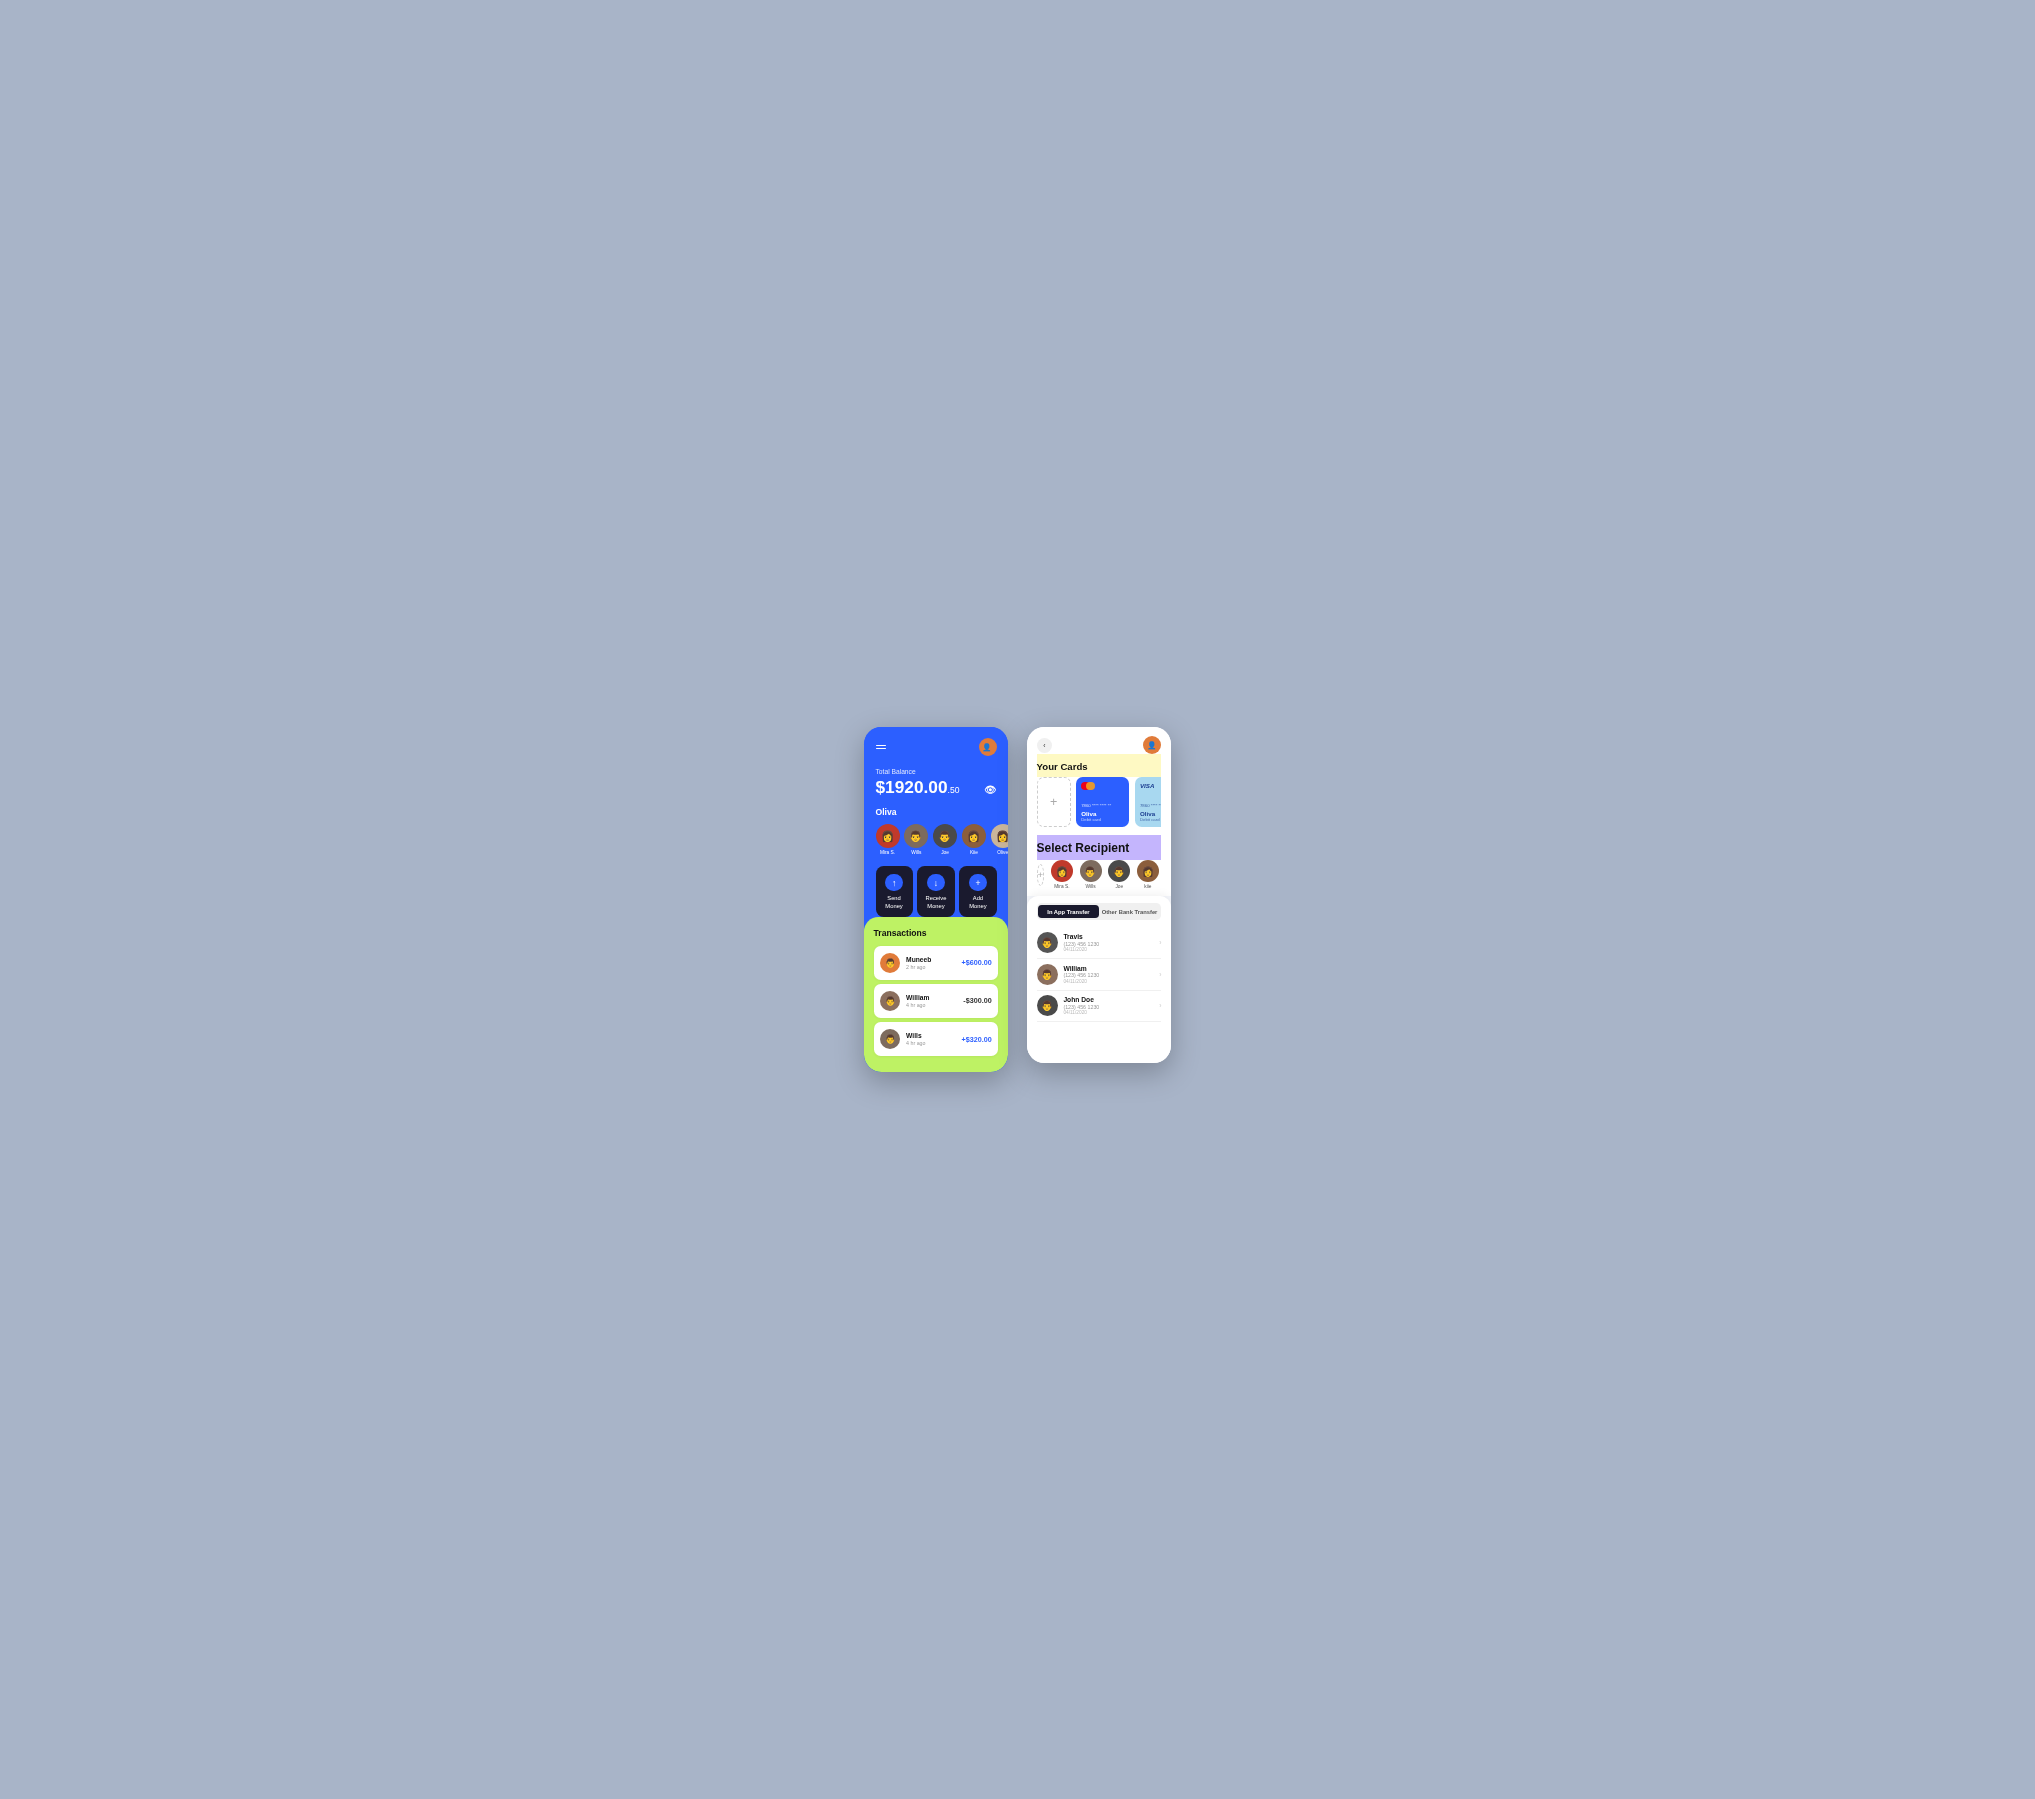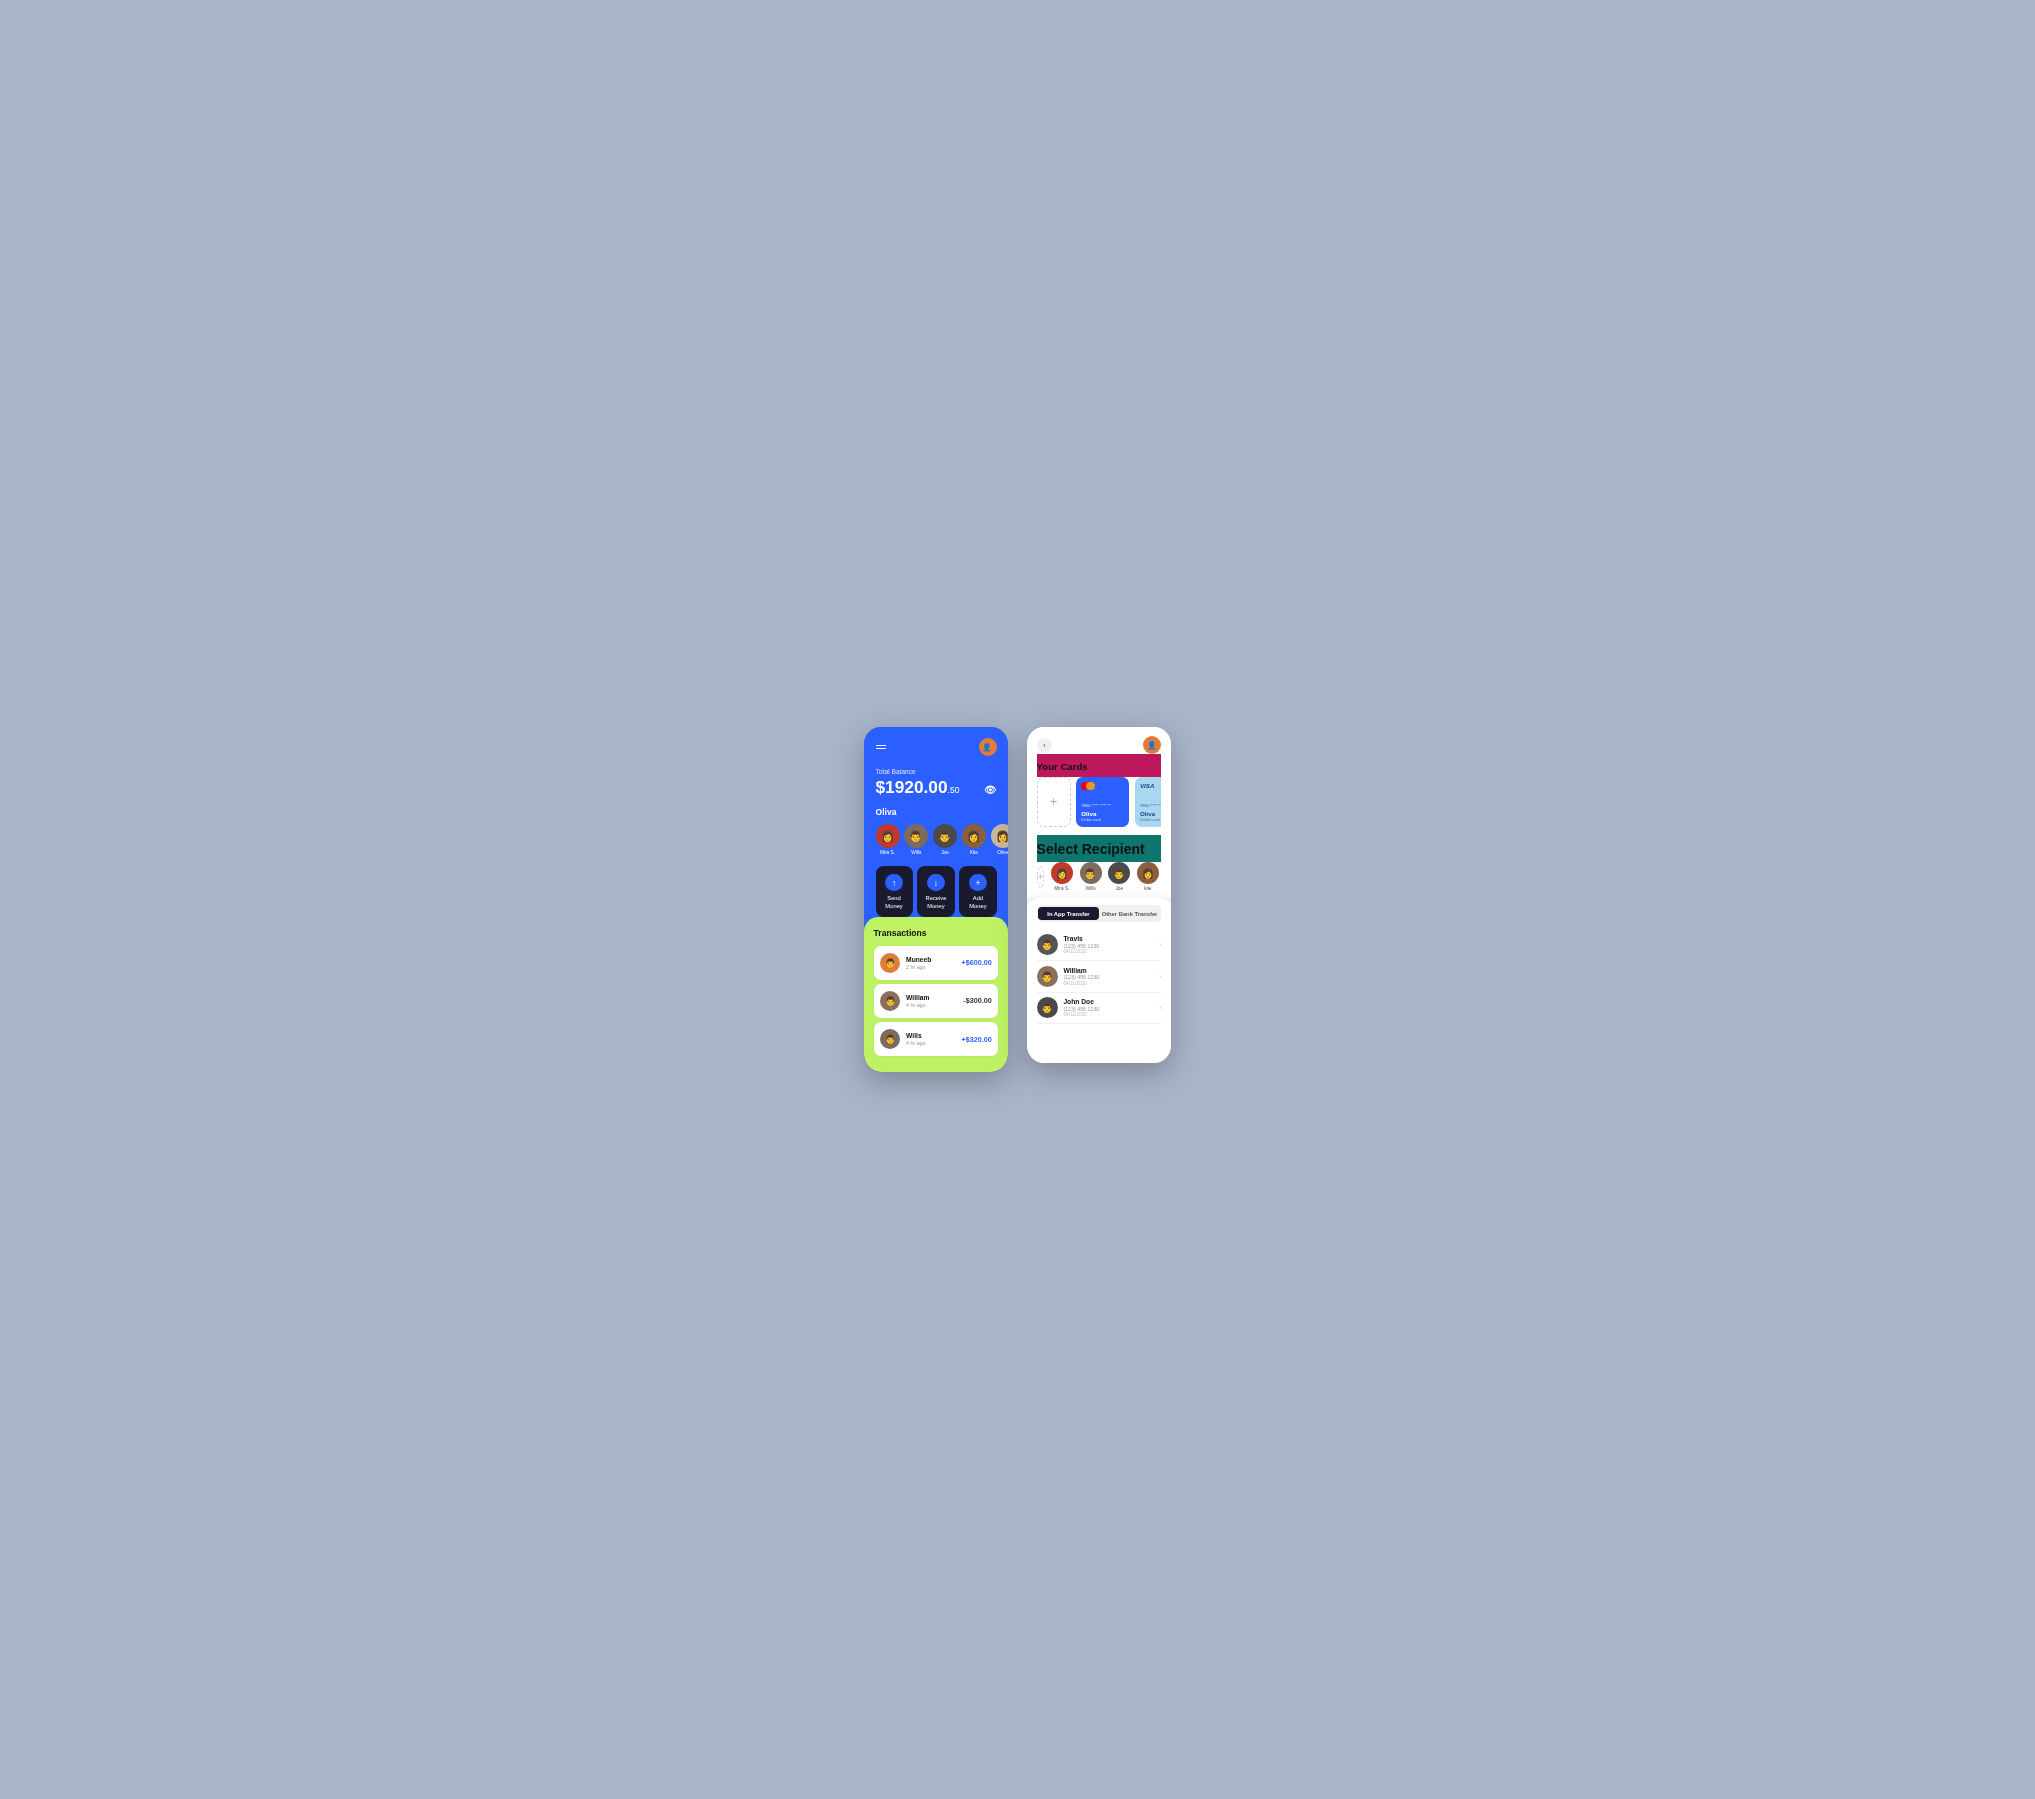--- a/index.html
+++ b/index.html
@@ -237,21 +237,21 @@
       justify-content: center;
       cursor: pointer;
       font-size: 6.7px;
       color: #333;
     }
     .your-cards-title {
       font-size: 9.6px;
       font-weight: 700;
       color: #111;
       padding: 6.7px 9.6px 4.8px 9.6px;
-      background: #be185d;
+      background: #fef9c3;
     }
     .cards-row {
       display: flex;
       gap: 5.8px;
       padding: 0 9.6px 7.7px 9.6px;
       background: white;
       overflow-x: auto;
       align-items: center;
     }
     .add-card-btn {
@@ -280,25 +280,25 @@
     .card-blue { background: #2c5fff; }
     .card-light { background: #a8d8f0; }
     .visa-text {
       font-size: 6.2px;
       font-weight: 900;
       color: #1a3c8f;
       font-style: italic;
     }
 
     .select-recipient-title {
-      font-size: 14px;
+      font-size: 12px;
       font-weight: 700;
       color: #111;
       padding: 6.7px 9.6px 4.8px 9.6px;
-      background: #0f766e;
+      background: #c4b5fd;
     }
     .recipients-row {
       display: flex;
       gap: 6.7px;
       padding: 0 9.6px 6.7px 9.6px;
       background: white;
       align-items: center;
     }
     .recipient-item {
       display: flex;

